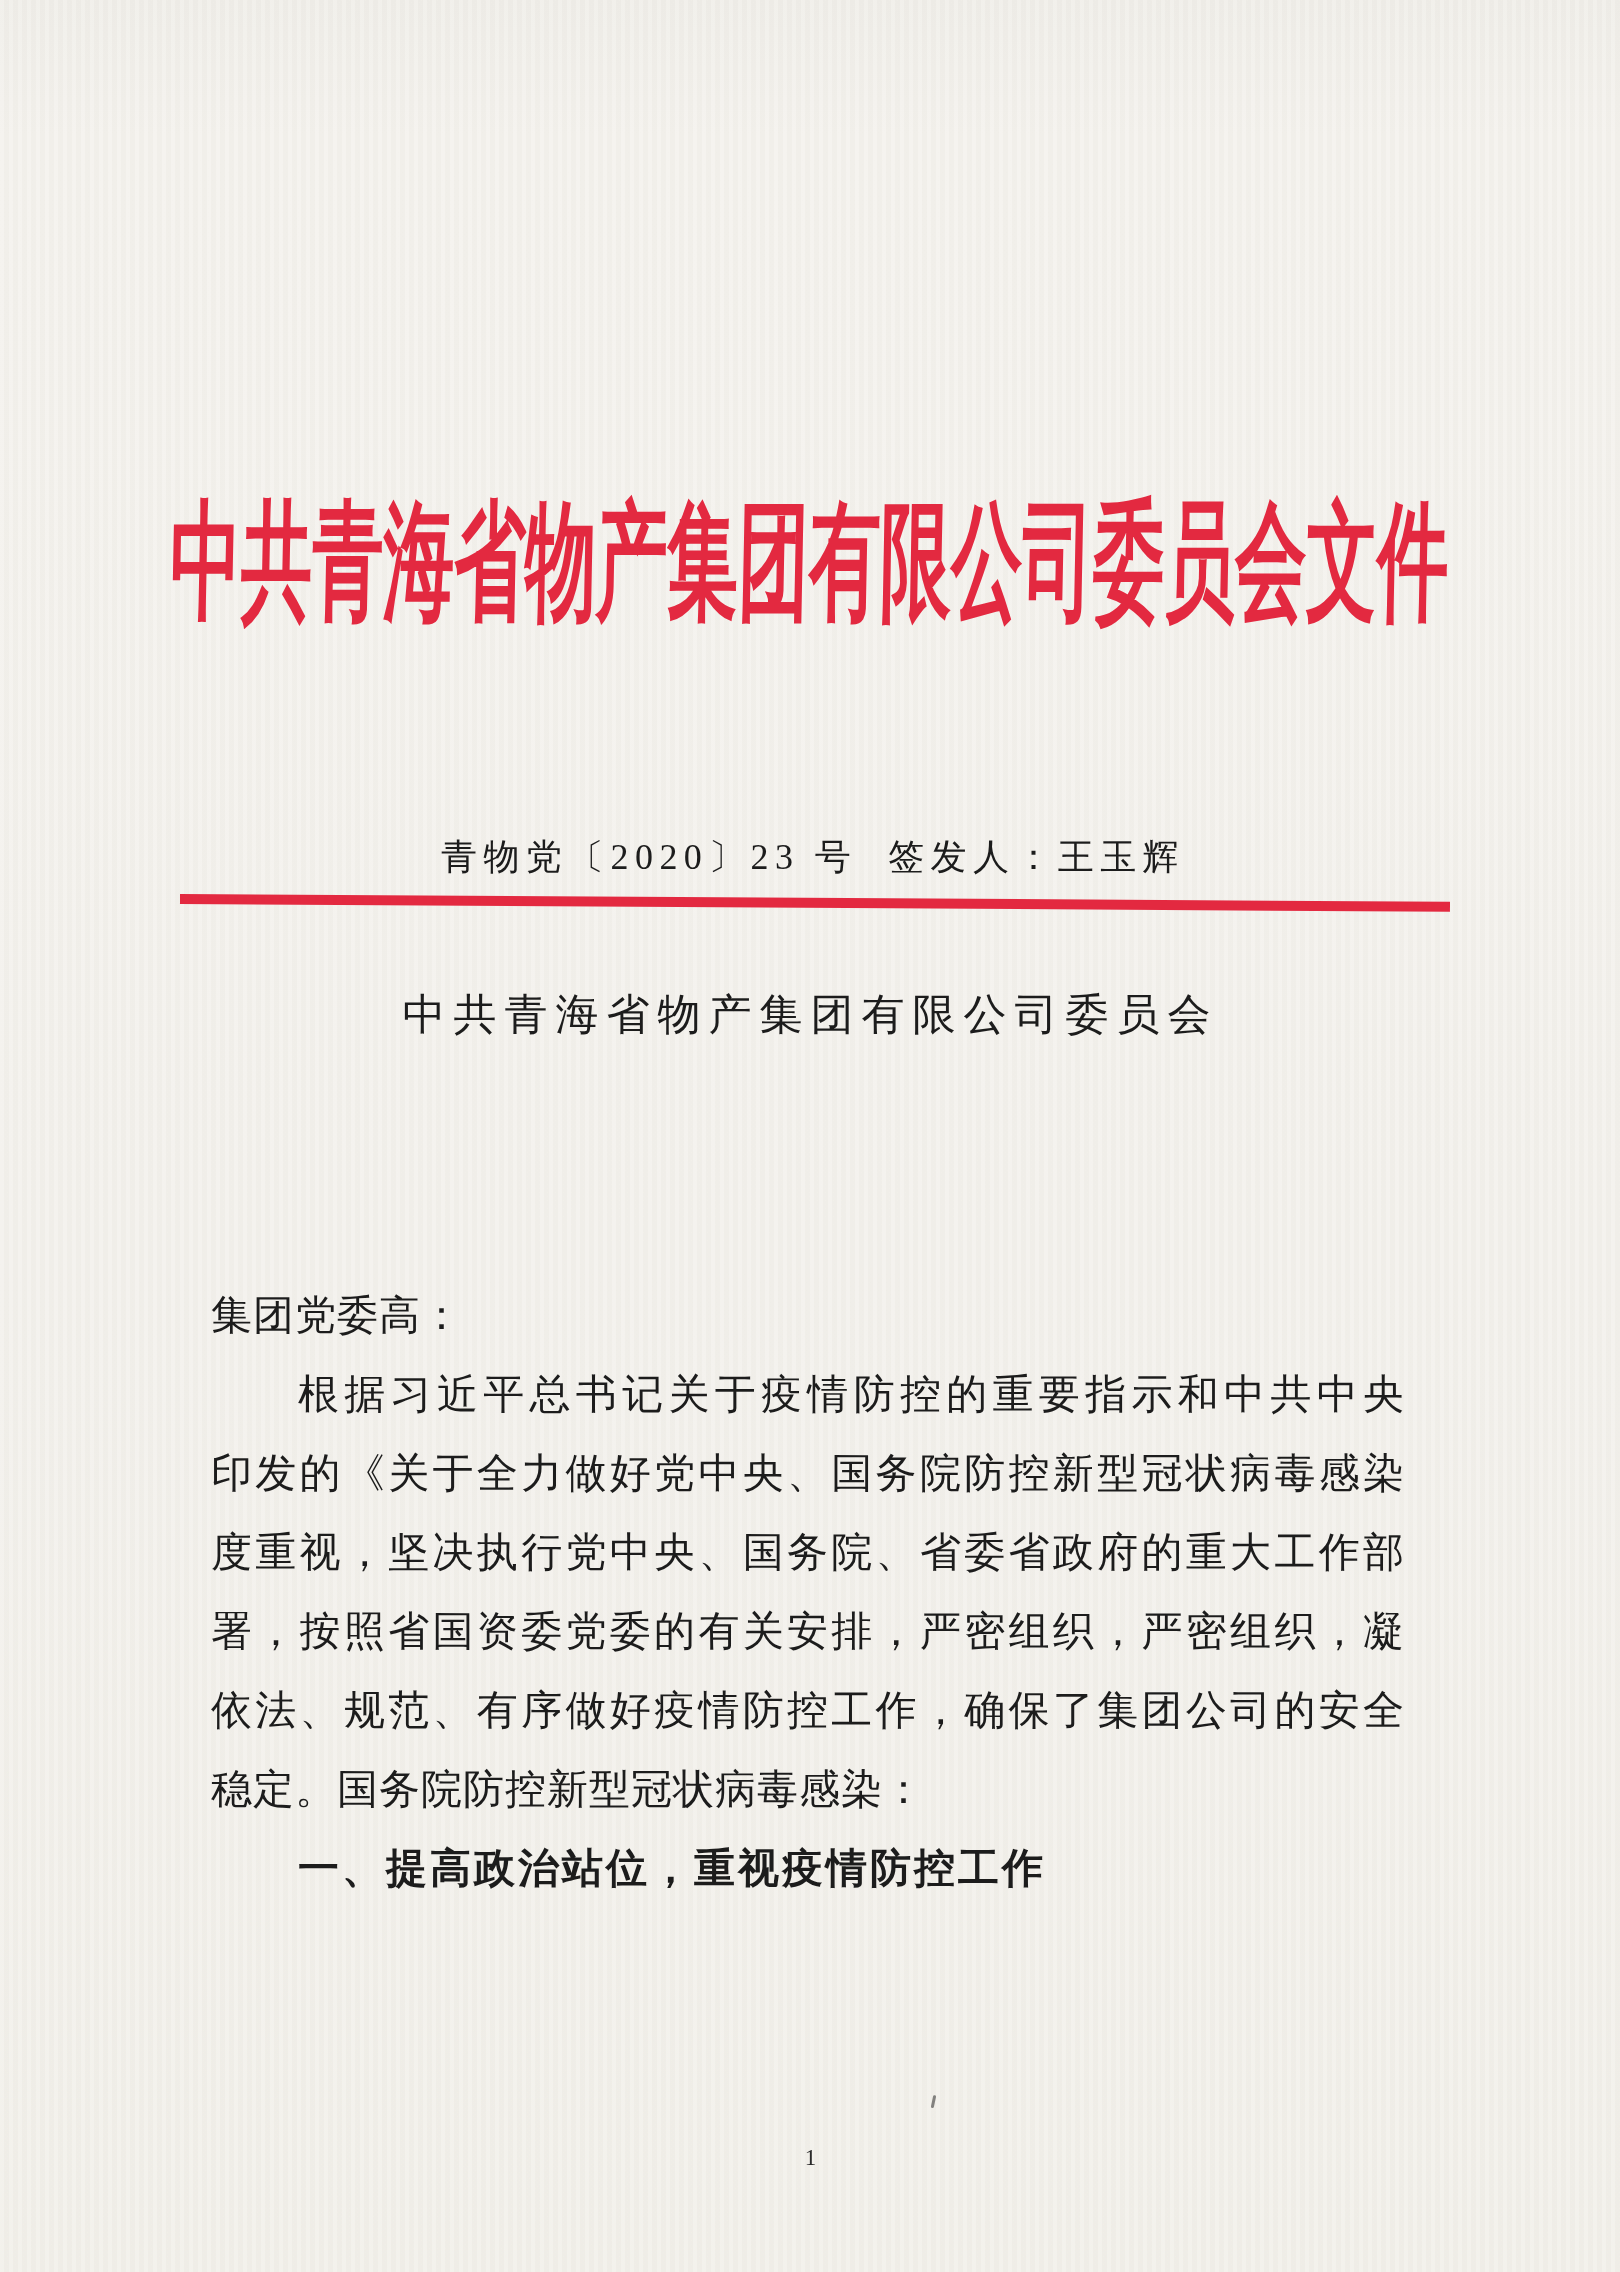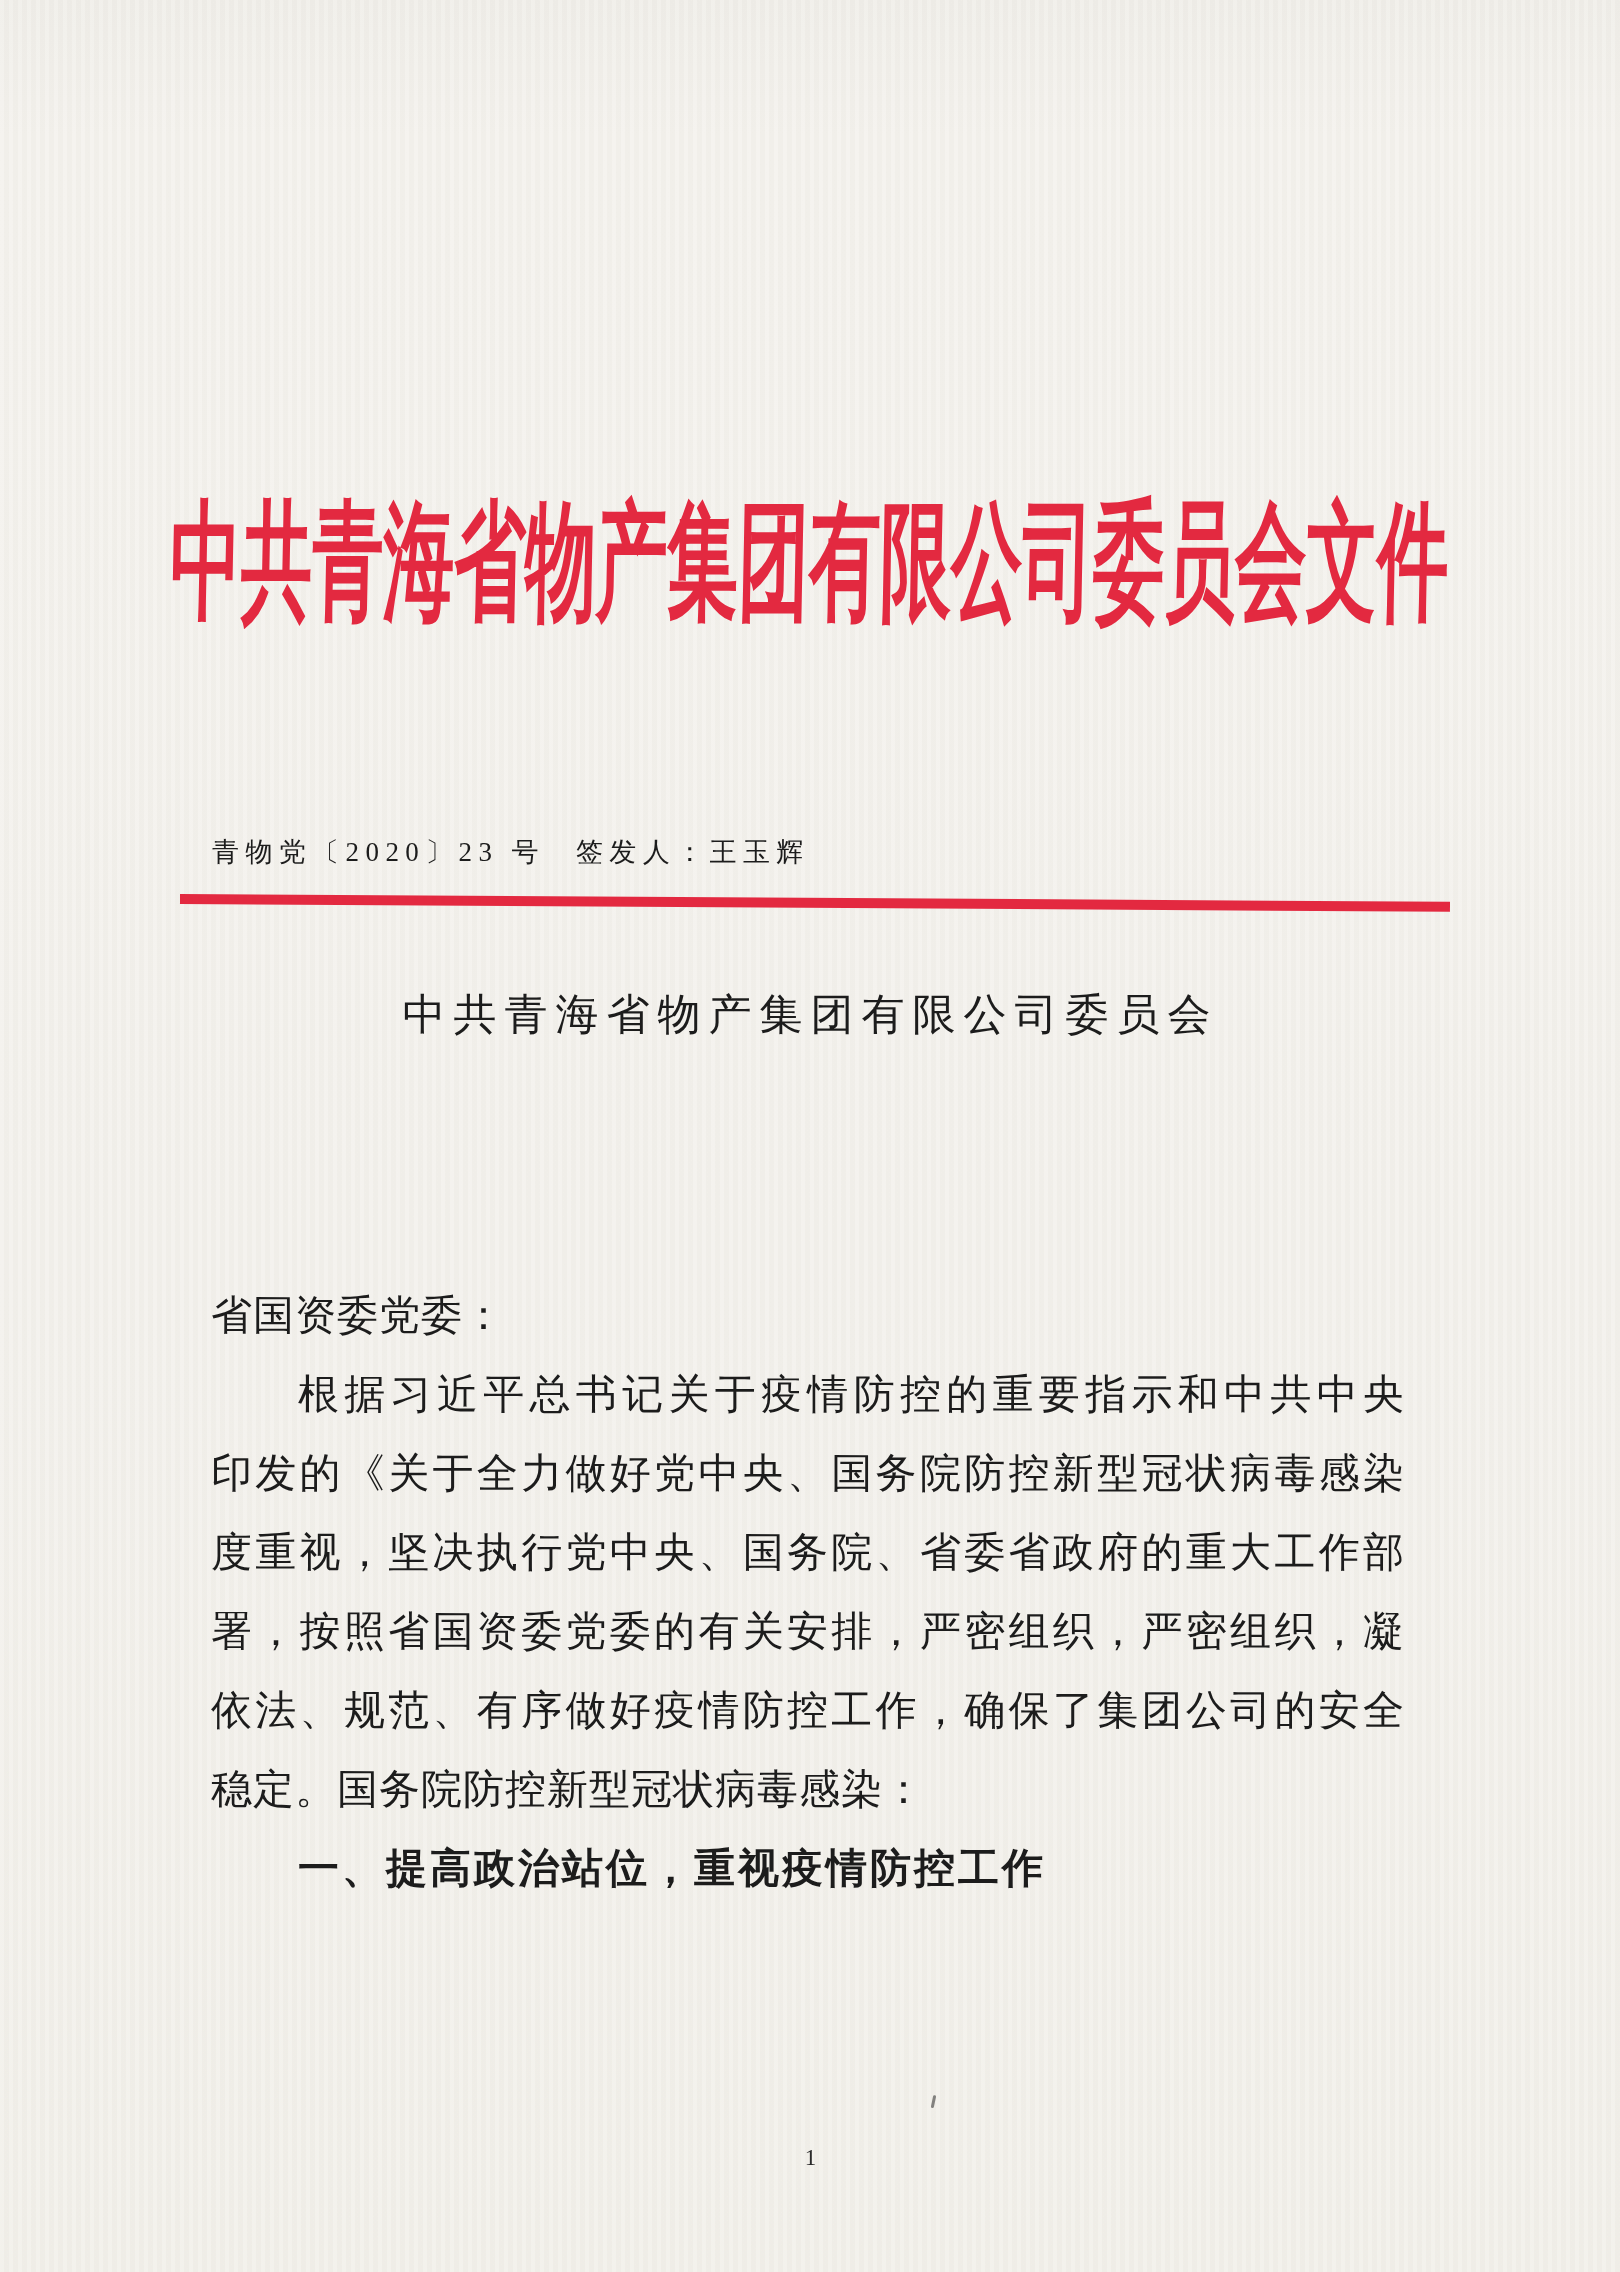--- a/index.html
+++ b/index.html
@@ -37,23 +37,23 @@
     transform-origin: 50% 0%;
   }
 
   
   .doc-row {
     position: absolute;
     top: 837px;
     left: 212px;
     right: 207px;
     display: flex;
-    justify-content: flex-start;
+    justify-content: center;
     align-items: baseline;
-    font-size: 27px;
+    font-size: 36px;
     line-height: 1.15;
     letter-spacing: 6.4px;
     white-space: nowrap;
     gap: 31px;
   }
 
   
   .red-rule {
     position: absolute;
     top: 894px;
@@ -144,21 +144,21 @@
     <span>签发人：王玉辉</span>
   </div>
 
   <div class="red-rule" style="background: rgb(227, 41, 64);"></div>
 
   <div class="title-block">
     <div>中共青海省物产集团有限公司委员会</div>
   </div>
 
   <div class="body-block">
-    <div class="body-line">省国资委党委：</div>
+    <div class="body-line">集团党委高：</div>
     <div class="body-line justify indent">根据习近平总书记关于疫情防控的重要指示和中共中央</div>
     <div class="body-line justify">印发的《关于全力做好党中央、国务院防控新型冠状病毒感染</div>
     <div class="body-line justify">度重视，坚决执行党中央、国务院、省委省政府的重大工作部</div>
     <div class="body-line justify">署，按照省国资委党委的有关安排，严密组织，严密组织，凝</div>
     <div class="body-line justify">依法、规范、有序做好疫情防控工作，确保了集团公司的安全</div>
     <div class="body-line">稳定。国务院防控新型冠状病毒感染：</div>
     <div class="body-line section-heading">一、提高政治站位，重视疫情防控工作</div>
   </div>
 
   <div class="speck"></div>

